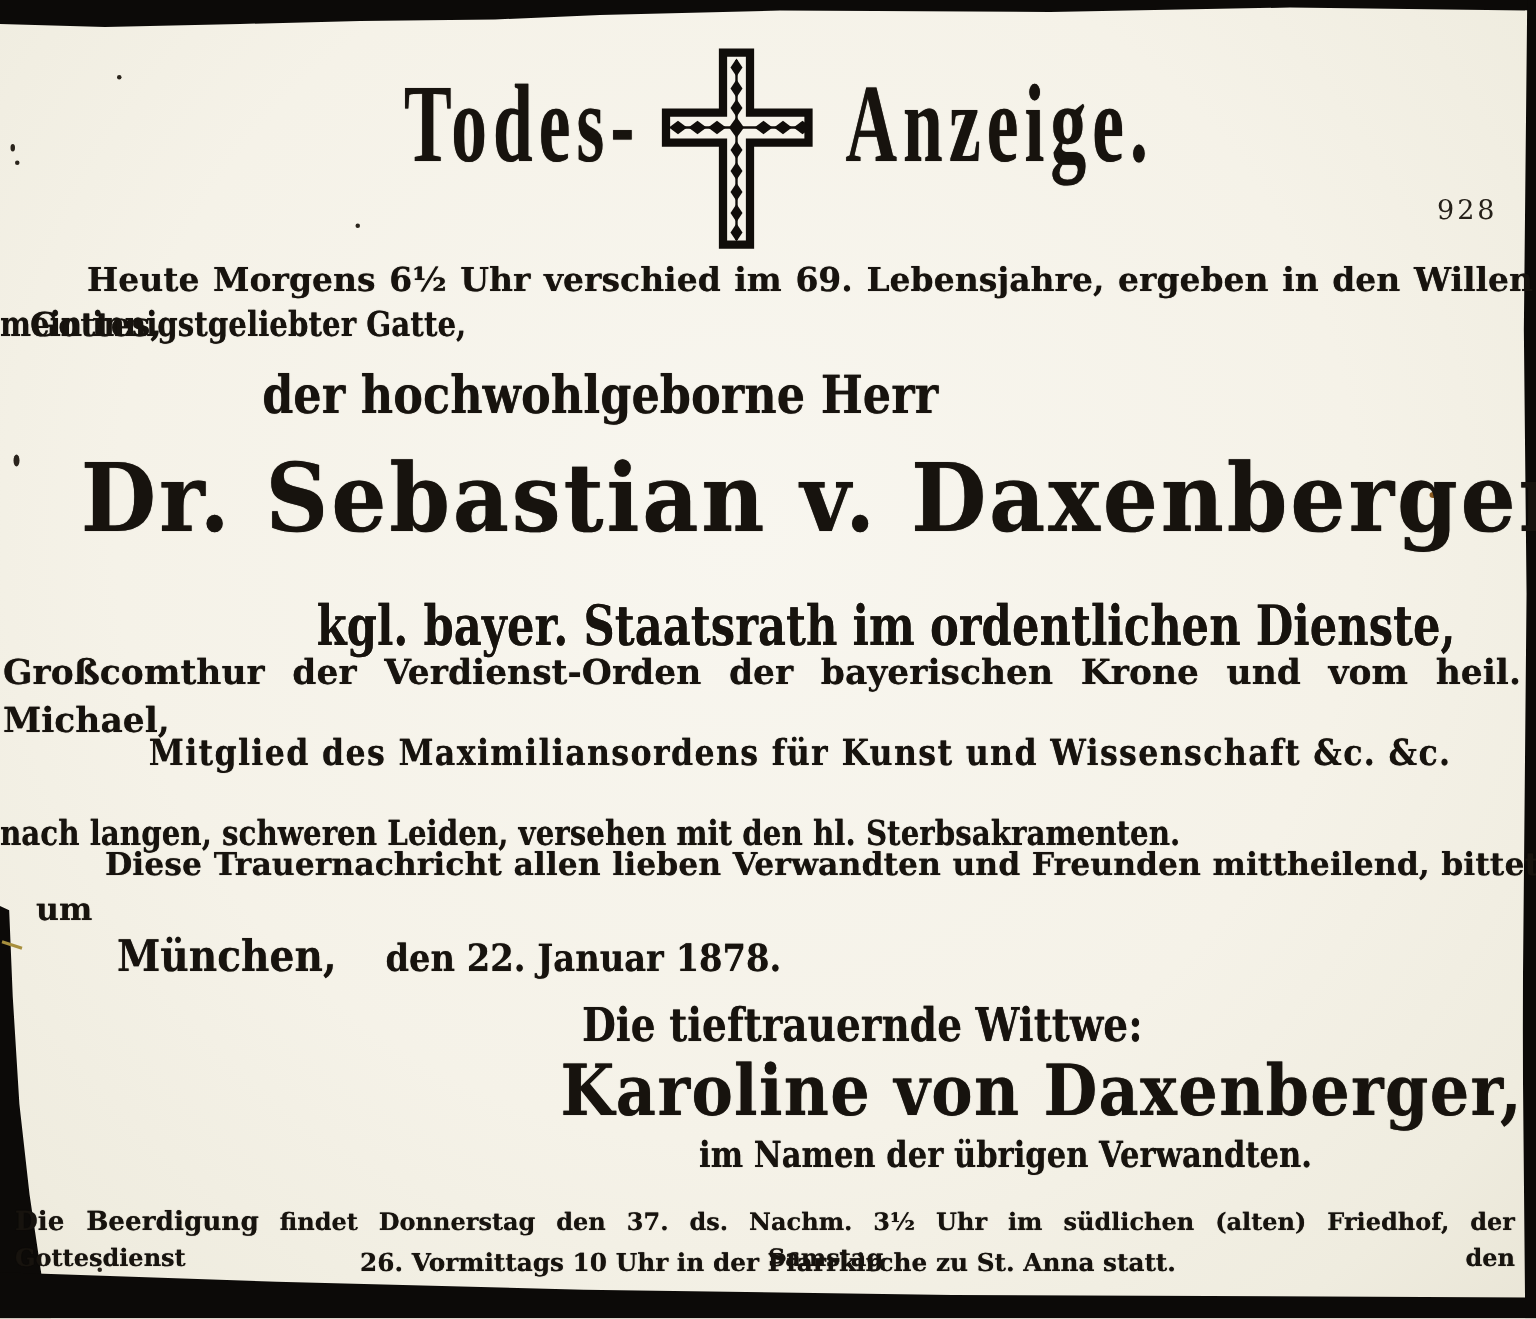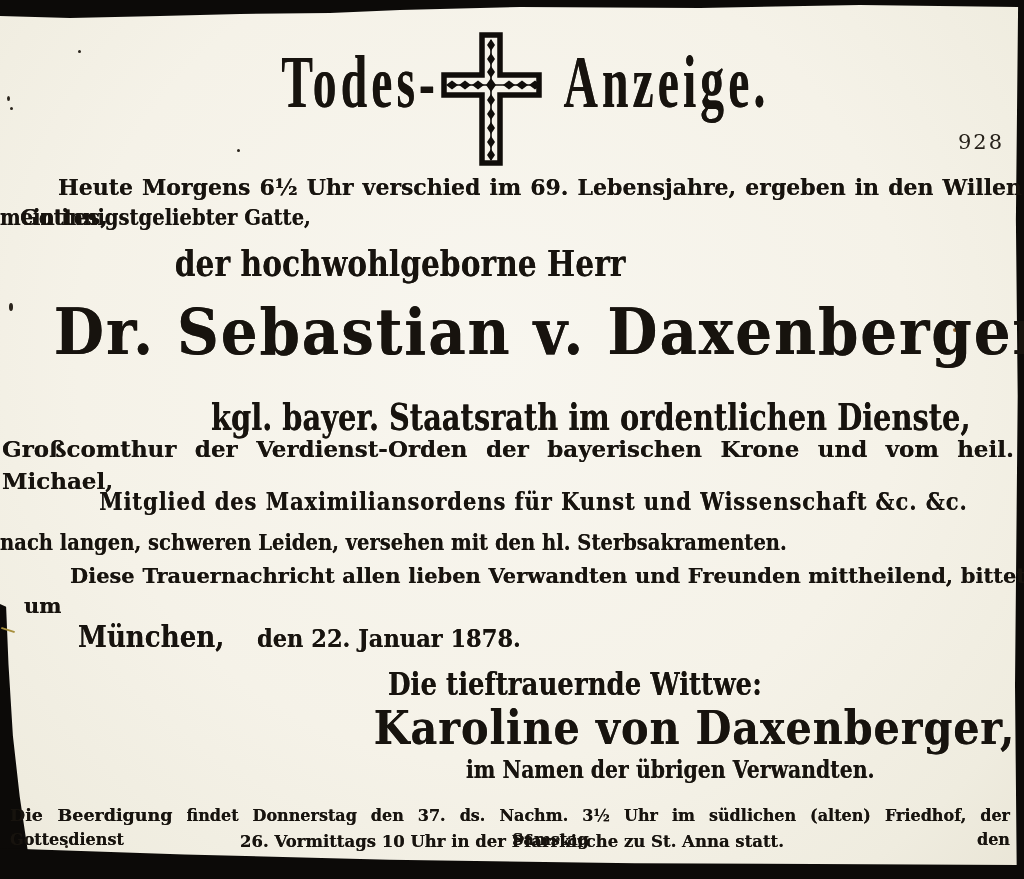--- a/index.html
+++ b/index.html
@@ -34,21 +34,21 @@
          text-shadow: 0 0 0.5px rgba(23,19,14,0.8); }
   .nowrap { white-space: nowrap; }
   .just { text-align: justify; text-align-last: justify; }
   .ctr { text-align: center; }
   .fx { display: inline-block; white-space: nowrap; }
 
   .masthead { font-family: "Liberation Serif", serif; letter-spacing: 5px; }
   .masthead .fx { transform: scale(0.82, 1.28); }
 
   .pagenum { font-weight: 400; letter-spacing: 2px; color: #26211a;
-             text-shadow: none; font-size: 21px; }
+             text-shadow: none; font-size: 18px; }
 
   .cross-wrap { position: absolute; left: 440px; top: 32px; width: 102px; height: 134px; }
 </style>
 </head>
 <body>
 
 <div class="page">
 
   <div class="abs bar top-bar"></div>
   <div class="abs bar right-bar"></div>
@@ -57,21 +57,21 @@
 
   <div class="speck" style="left:7px; top:96px; width:3px; height:5px;"></div>
   <div class="speck" style="left:10px; top:107px; width:3px; height:3px;"></div>
   <div class="speck" style="left:78px; top:50px; width:3px; height:3px;"></div>
   <div class="speck" style="left:237px; top:149px; width:3px; height:3px;"></div>
   <div class="speck" style="left:9px; top:303px; width:4px; height:8px;"></div>
   <div class="speck" style="left:953px; top:328px; width:5px; height:4px; background:#8a5a20;"></div>
   <div class="speck" style="left:1px; top:629px; width:14px; height:2px; border-radius:0; transform:rotate(18deg); background:#a78f3d;"></div>
   <div class="speck" style="left:65px; top:845px; width:3px; height:3px;"></div>
 
-  <div class="blk masthead nowrap" style="left:264px; top:52px; width:190px; font-size:58px; line-height:62px; text-align:center;">
+  <div class="blk masthead nowrap" style="left:252px; top:52px; width:190px; font-size:58px; line-height:62px; text-align:center;">
     <span class="fx">Todes-</span>
   </div>
 
   <div class="cross-wrap">
     <svg width="102" height="134" viewBox="0 0 102 134">
       <path d="M42,3 h18 v40 h39 v20 h-39 v68 h-18 v-68 H4 v-20 h38 z" fill="#f6f3ea" stroke="#100d0a" stroke-width="5.5"></path>
       <line x1="51" y1="8" x2="51" y2="128" stroke="#100d0a" stroke-width="1.6"></line>
       <line x1="9" y1="53" x2="94" y2="53" stroke="#100d0a" stroke-width="1.6"></line>
       <g fill="#100d0a">
         <path d="M51,7 l4,6 -4,6 -4,-6 z"></path>
@@ -114,21 +114,21 @@
 
   <div class="blk ctr nowrap" style="left:104px; top:392px; width:820px; font-size:37px; line-height:50px;">
     <span class="fx" style="transform:scaleX(0.78);">kgl. bayer. Staatsrath im ordentlichen Dienste,</span>
   </div>
 
   <div class="blk just" style="left:2px; top:433px; width:1012px; font-size:23px; line-height:32px;">Großcomthur der Verdienst-Orden der bayerischen Krone und vom heil. Michael,</div>
   <div class="blk ctr nowrap" style="left:40px; top:485px; width:940px; font-size:24px; line-height:34px; letter-spacing:1px;">
     <span class="fx" style="transform:scaleX(0.88);">Mitglied des Maximiliansordens für Kunst und Wissenschaft &amp;c. &amp;c.</span>
   </div>
 
-  <div class="blk nowrap" style="left:0px; top:526px; font-size:23px; line-height:32px;">
+  <div class="blk nowrap" style="left:0px; top:540px; font-size:23px; line-height:32px;">
     <span class="fx" style="transform:scaleX(0.85); transform-origin:0 50%;">nach langen, schweren Leiden, versehen mit den hl. Sterbsakramenten.</span>
   </div>
 
   <div class="blk just" style="left:24px; top:561px; width:1002px; font-size:21px; line-height:30px; text-indent:46px;">Diese Trauernachricht allen lieben Verwandten und Freunden mittheilend, bittet um</div>
 
   <div class="blk nowrap" style="left:78px; top:619px; font-size:25px; line-height:36px;">
     <span class="fx" style="transform:scaleX(0.9); transform-origin:0 50%; font-size:29px;">München,</span>
     <span class="fx" style="transform:scaleX(0.9); transform-origin:0 50%; margin-left:8px;">den 22. Januar 1878.</span>
   </div>
 

